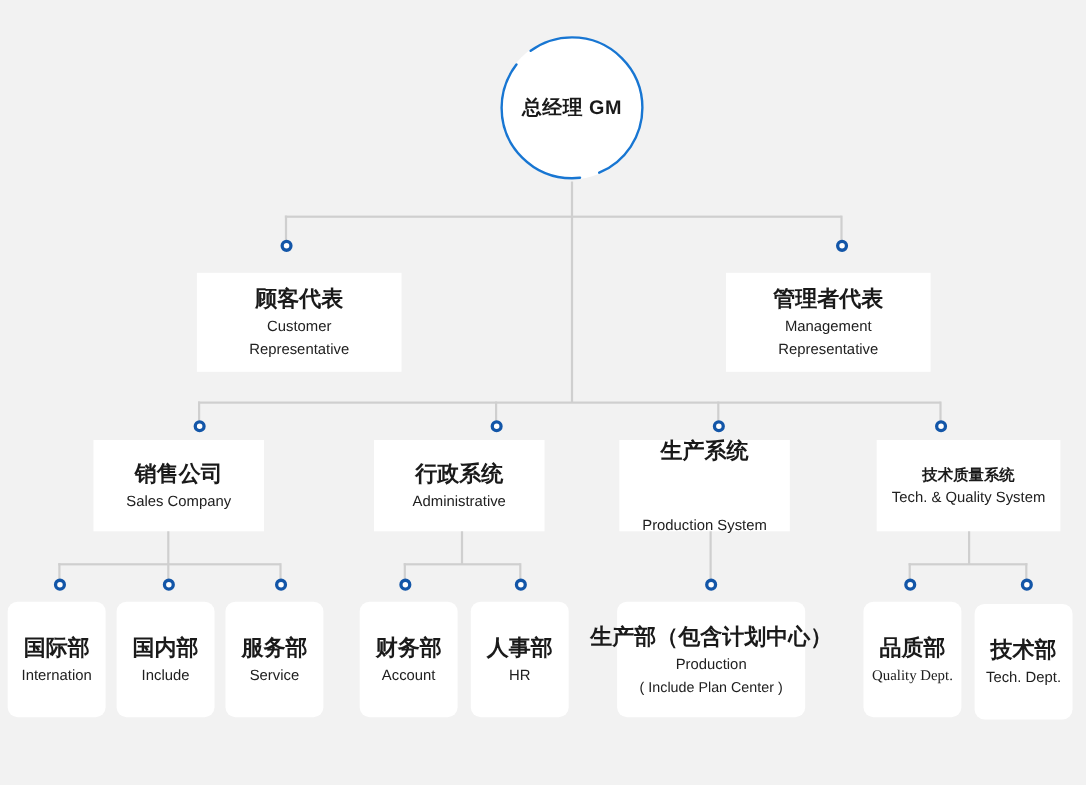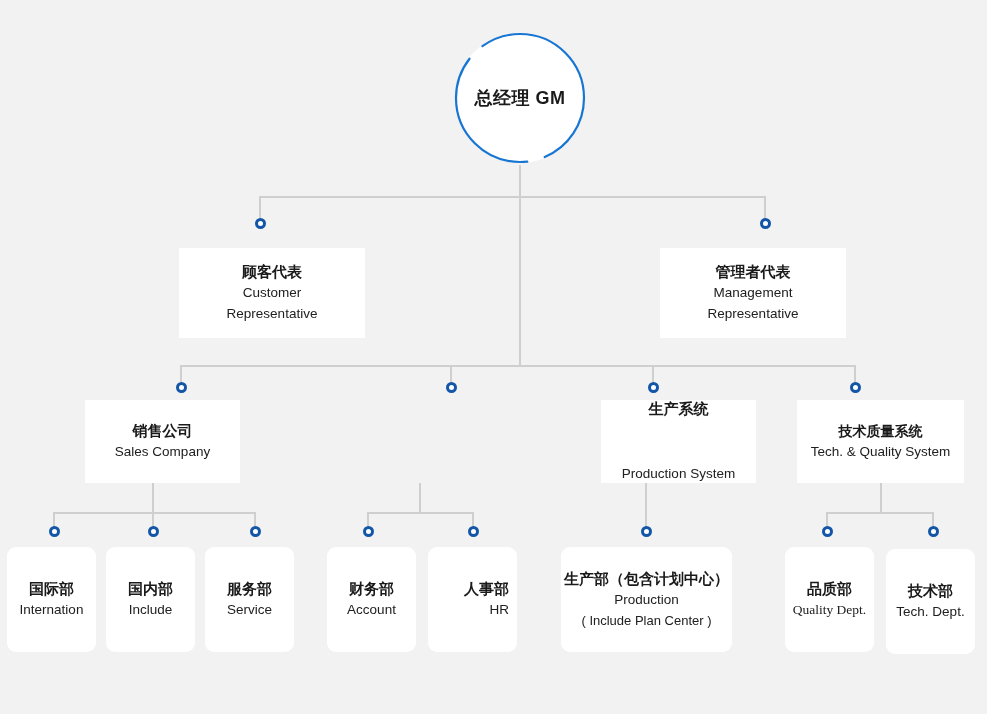--- a/index.html
+++ b/index.html
@@ -77,21 +77,21 @@
     flex-direction: column;
     align-items: center;
     justify-content: center;
     text-align: center;
     padding: 6px 8px;
   }
   .box.square { border-radius: 0; }
   .box.rounded { border-radius: 9px; }
 
   .box .cn {
-    font-size: 15px;
+    font-size: 20px;
     font-weight: bold;
     line-height: 1.5;
     white-space: nowrap;
   }
   .box .en {
     font-size: 13.5px;
     font-weight: normal;
     line-height: 1.55;
     color: #202020;
     white-space: nowrap;
@@ -145,22 +145,26 @@
   <div class="node-dot" style="left:181px; top:387px;"></div>
   <div class="node-dot" style="left:451px; top:387px;"></div>
   <div class="node-dot" style="left:653px; top:387px;"></div>
   <div class="node-dot" style="left:855px; top:387px;"></div>
 
   <div class="box square" style="left:85px; top:400px; width:155px; height:83px;">
     <span class="cn">销售公司</span>
     <span class="en">Sales Company</span>
   </div>
 
-
-  <div class="box square" style="left:601px; top:400px; width:155px; height:83px;gap:43px;">
+  <div class="box square" style="left:340px; top:400px; width:155px; height:83px;">
+    <span class="cn">行政系统</span>
+    <span class="en">Administrative</span>
+  </div>
+
+  <div class="box square" style="left:563px; top:400px; width:155px; height:83px;gap:43px;">
     <span class="cn">生产系统</span>
     <span class="en">Production System</span>
   </div>
 
   <div class="box square wide" style="left:797px; top:400px; width:167px; height:83px;">
     <span class="cn">技术质量系统</span>
     <span class="en">Tech. &amp; Quality System</span>
   </div>
 
   <div class="line-v" style="left:152px; top:483px; height:30px;"></div>
@@ -192,21 +196,21 @@
   <div class="line-v" style="left:367px; top:512px; height:19px;"></div>
   <div class="line-v" style="left:472px; top:512px; height:19px;"></div>
   <div class="node-dot" style="left:368px; top:531px;"></div>
   <div class="node-dot" style="left:473px; top:531px;"></div>
 
   <div class="box rounded" style="left:327px; top:547px; width:89px; height:105px;">
     <span class="cn">财务部</span>
     <span class="en">Account</span>
   </div>
 
-  <div class="box rounded" style="left:428px; top:547px; width:89px; height:105px;align-items:flex-end;">
+  <div class="box rounded" style="left:428px; top:547px; width:89px; height:105px;">
     <span class="cn">人事部</span>
     <span class="en">HR</span>
   </div>
 
   <div class="line-v" style="left:645px; top:483px; height:48px;"></div>
   <div class="node-dot" style="left:646px; top:531px;"></div>
 
   <div class="box rounded" style="left:561px; top:547px; width:171px; height:105px;">
     <span class="cn">生产部（包含计划中心）</span>
     <span class="en">Production</span>

